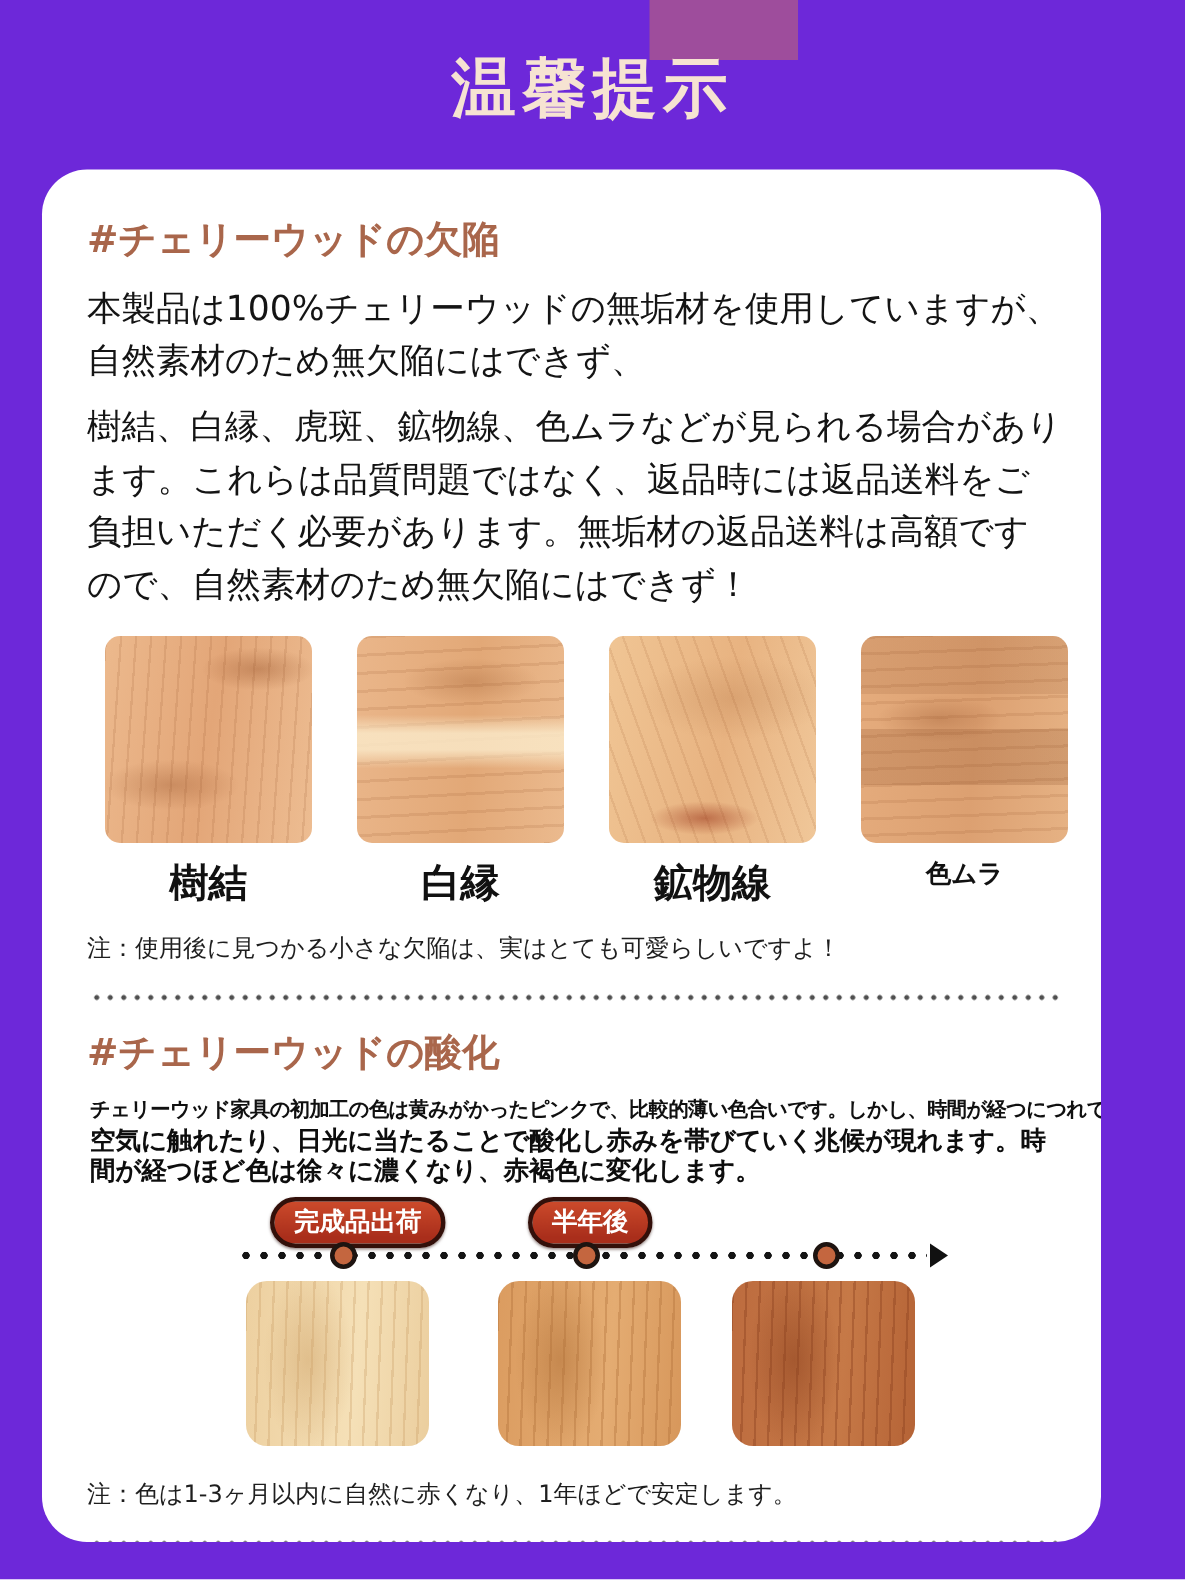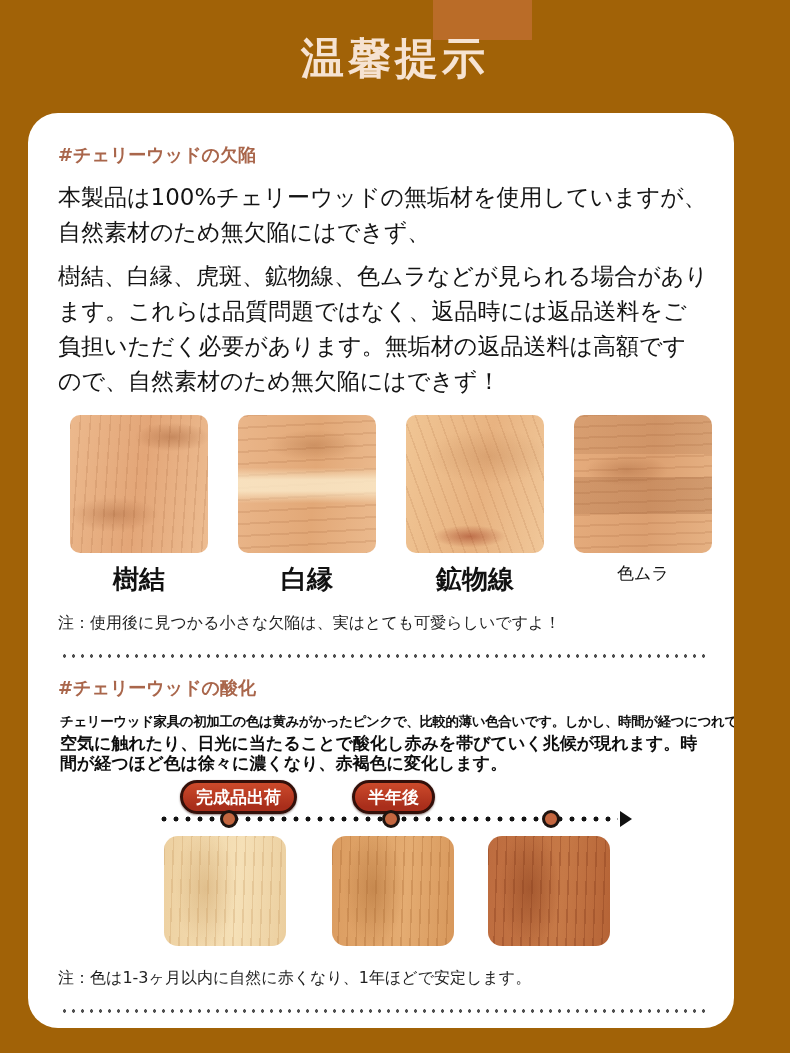--- a/index.html
+++ b/index.html
@@ -1,19 +1,19 @@
 <!DOCTYPE html>
 <html><head>
 <meta charset="utf-8">
 <style>
   html,body{margin:0;padding:0;}
   .page{
     position:relative;
     width:790px;height:1053px;
-    background:#a16207;
+    background:#6d28d9;
     overflow:hidden;
     font-family:"DejaVu Sans","Liberation Sans",sans-serif;
   }
   .title-deco{
     position:absolute;left:433px;top:0;width:99px;height:40px;
     background:#D97A52;opacity:.45;
   }
   .page-title{
     position:absolute;top:30px;left:0;right:0;
     text-align:center;
@@ -23,37 +23,37 @@
   .card{
     position:absolute;left:28px;top:113px;
     width:706px;height:915px;
     background:#FFFFFF;border-radius:30px;
     box-sizing:border-box;
     padding:30px 26px 0 30px;
     overflow:hidden;
   }
   .section-heading{
     margin:0 0 13px 0;
-    font-size:18px;font-weight:bold;color:#A9664B;
+    font-size:25px;font-weight:bold;color:#A9664B;
   }
   .para{
     margin:0 0 9px 0;
     font-size:23px;font-weight:400;color:#141414;line-height:1.52;
   }
   .samples-row{
     display:flex;gap:30px;margin:16px 0 6px 12px;
   }
   .sample{width:138px;text-align:center;}
   .sample-tile{
     width:138px;height:138px;border-radius:10px;
   }
   .sample-label{
     margin-top:9px;font-size:26px;font-weight:bold;color:#111;
   }
-  .sample-label.small{font-size:17px;font-weight:400;}
+  .sample-label.small{font-size:17px;font-weight:700;}
   .note{
     margin:16px 0 0 0;
     font-size:16px;font-weight:500;color:#1E1E1E;
   }
   .divider{
     margin:20px 2px 18px 2px;height:4px;
     background-image:radial-gradient(circle,#4F4F4F 1.5px,transparent 1.9px);
     background-size:9px 4px;background-repeat:repeat-x;background-position:left center;
   }
   .oxid-small{

